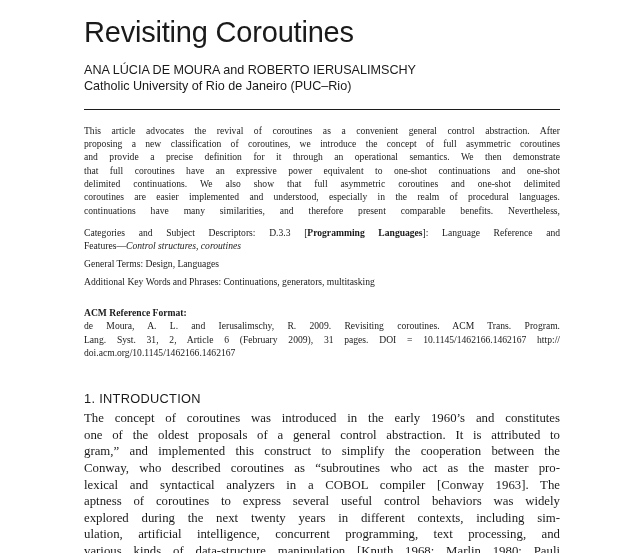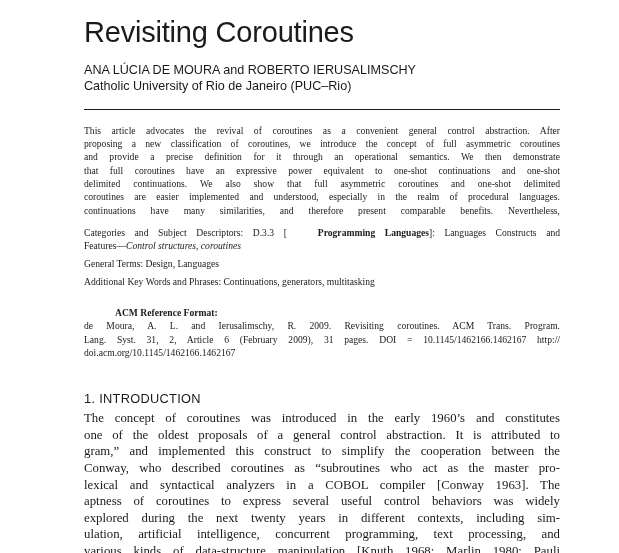--- a/index.html
+++ b/index.html
@@ -26,21 +26,21 @@
   }
   .authors { margin-top: 16px; }
   .rule { border-top: 1.4px solid var(--rule, #1c1c1c); margin-top: 14px; }
 
   .smallprint { font-size: 9.6px; line-height: 13.3px; }
   .abstract { margin-top: 14px; }
   .categories { margin-top: 9px; }
   .general-terms { margin-top: 5px; }
   .keywords { margin-top: 4px; }
   .acm-ref { margin-top: 18px; }
-  .bold { font-weight: bold; padding-left: 31px; }
+  .bold { font-weight: bold; }
   .italic { font-style: italic; }
 
   .jl { text-align: justify; text-align-last: justify; }
   .ll { text-align: left; }
 
   .section-heading {
     font-family: "Liberation Sans", "DejaVu Sans", sans-serif;
     font-size: 12.8px; line-height: 16px; letter-spacing: 0.3px;
     margin-top: 32px; font-weight: normal;
   }
@@ -63,21 +63,21 @@
         <div class="jl">This article advocates the revival of coroutines as a convenient general control abstraction. After</div>
         <div class="jl">proposing a new classification of coroutines, we introduce the concept of full asymmetric coroutines</div>
         <div class="jl">and provide a precise definition for it through an operational semantics. We then demonstrate</div>
         <div class="jl">that full coroutines have an expressive power equivalent to one-shot continuations and one-shot</div>
         <div class="jl">delimited continuations. We also show that full asymmetric coroutines and one-shot delimited</div>
         <div class="jl">coroutines are easier implemented and understood, especially in the realm of procedural languages.</div>
         <div class="jl">continuations have many similarities, and therefore present comparable benefits. Nevertheless,</div>
       </div>
 
     <div class="categories smallprint">
-      <div class="jl"><span>Categories and Subject Descriptors: D.3.3 [</span><span class="bold">Programming Languages</span><span>]: Languages Constructs and</span></div>
+      <div class="jl"><span>Categories and Subject Descriptors: D.3.3 [</span><span class="bold">Programming Languages</span><span>]: Language Reference and</span></div>
       <div class="ll"><span>Features—</span><span class="italic">Control structures, coroutines</span></div>
     </div>
 
     <div class="general-terms smallprint ll">General Terms: Design, Languages</div>
 
     <div class="keywords smallprint ll">Additional Key Words and Phrases: Continuations, generators, multitasking</div>
 
     <div class="acm-ref smallprint">
       <div class="bold ll">ACM Reference Format:</div>
       <div>

